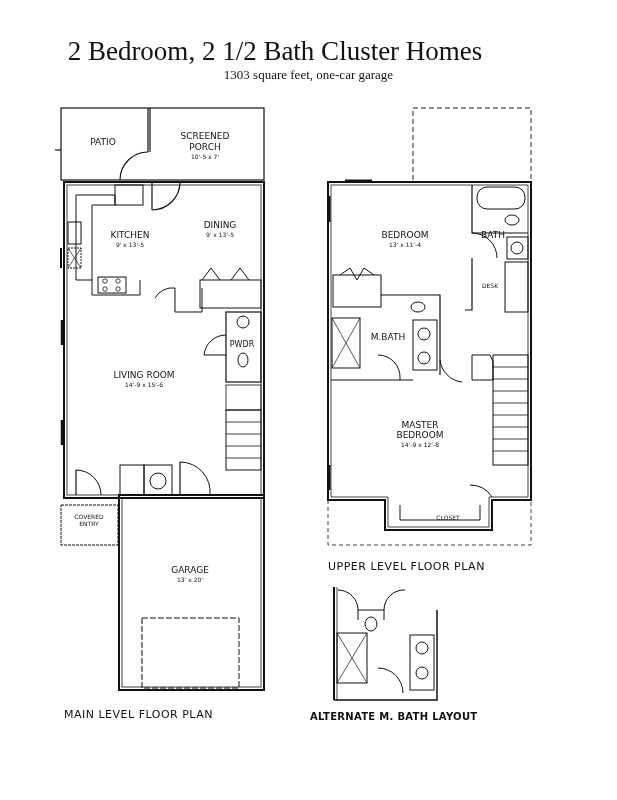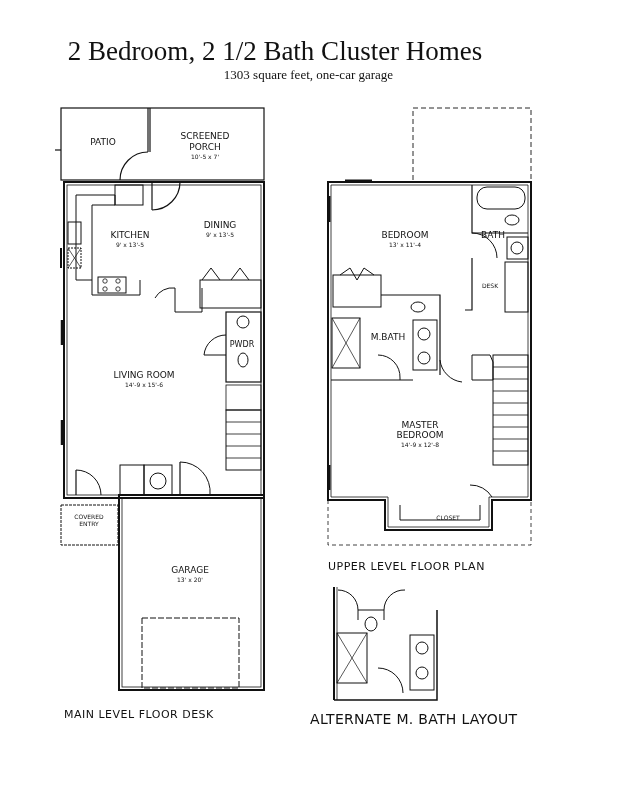--- a/index.html
+++ b/index.html
@@ -2,21 +2,21 @@
 <html><head>
 <meta charset="utf-8">
 <style>
   html,body{margin:0;padding:0;background:#fff;}
   body{width:617px;height:800px;position:relative;overflow:hidden;font-family:"Liberation Serif",serif;color:#111;}
   .title{position:absolute;left:0;top:36px;width:550px;text-align:center;font-size:27px;line-height:30px;font-family:"Liberation Serif",serif;}
   .subtitle{position:absolute;left:0;top:66px;width:617px;text-align:center;font-size:13px;line-height:18px;font-family:"Liberation Serif",serif;}
   svg{position:absolute;left:0;top:0;}
   .lbl{font-family:"DejaVu Sans",sans-serif;fill:#111;}
   .plan-label{position:absolute;font-family:"DejaVu Sans",sans-serif;font-size:11px;letter-spacing:0.5px;color:#111;}
-  .alt-label{position:absolute;font-family:"DejaVu Sans",sans-serif;font-size:14px;font-weight:normal;letter-spacing:0.3px;color:#111;}
+  .alt-label{position:absolute;font-family:"DejaVu Sans",sans-serif;font-size:10px;font-weight:bold;letter-spacing:0.3px;color:#111;}
 </style>
 </head>
 <body>
 
 <div class="title">2 Bedroom, 2 1/2 Bath Cluster Homes</div>
 <div class="subtitle">1303 square feet, one-car garage</div>
 
 <svg width="617" height="800" viewBox="0 0 617 800">
   <g fill="none" stroke="#111" stroke-width="1.2">
 
@@ -184,15 +184,15 @@
     <text x="490" y="288" font-size="6" text-anchor="middle">DESK</text>
     <text x="388" y="340" font-size="9" text-anchor="middle">M.BATH</text>
 
     <text x="420" y="428" font-size="9" text-anchor="middle">MASTER</text>
     <text x="420" y="438" font-size="9" text-anchor="middle">BEDROOM</text>
     <text x="420" y="447" font-size="6" text-anchor="middle">14'-9 x 12'-8</text>
     <text x="448" y="520" font-size="6" text-anchor="middle">CLOSET</text>
   </g>
 </svg>
 
-<div class="plan-label" style="left:64px;top:708px;">MAIN LEVEL FLOOR DESK</div>
+<div class="plan-label" style="left:64px;top:708px;">MAIN LEVEL FLOOR PLAN</div>
 <div class="plan-label" style="left:328px;top:560px;">UPPER LEVEL FLOOR PLAN</div>
 <div class="alt-label" style="left:310px;top:711px;">ALTERNATE M. BATH LAYOUT</div>
 
 </body></html>

